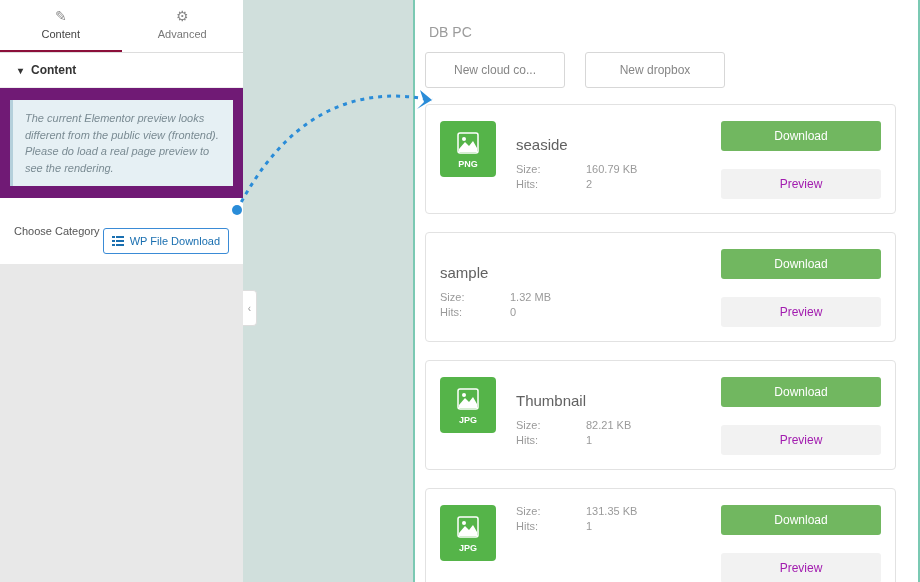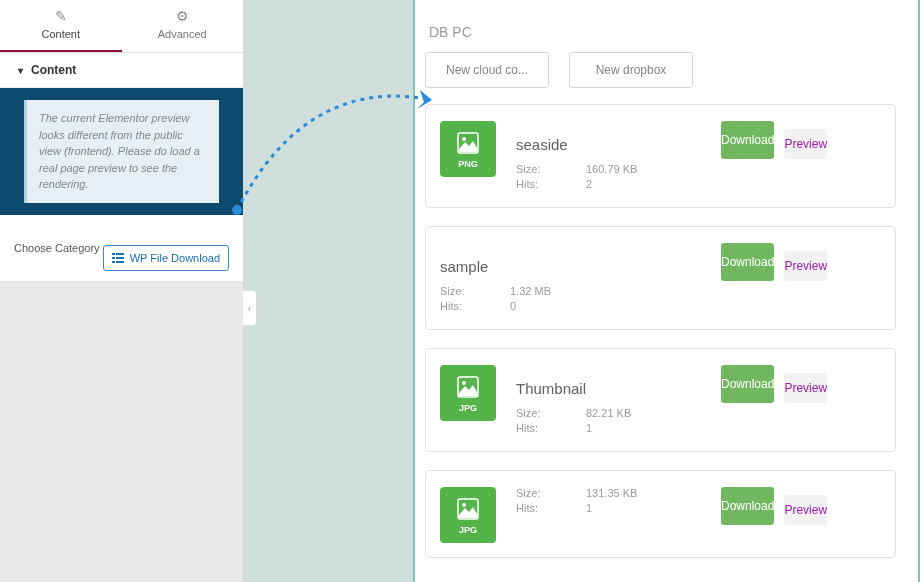--- a/index.html
+++ b/index.html
@@ -4,44 +4,44 @@
 <style>
   * { box-sizing: border-box; margin: 0; padding: 0; font-family: Arial, sans-serif; }
   body { width: 920px; height: 582px; background: #d0dfdc; display: flex; overflow: hidden; }
   .sidebar { width: 243px; background: #e8e8e8; display: flex; flex-direction: column; }
   .tabs { display: flex; background: #fff; border-bottom: 1px solid #ddd; }
   .tab { flex: 1; text-align: center; padding: 8px 0 10px; font-size: 11px; color: #777; cursor: pointer; display: flex; flex-direction: column; align-items: center; gap: 4px; }
   .tab.active { color: #444; border-bottom: 2px solid #8b0f3a; }
   .tab-icon { font-size: 14px; color: #888; }
   .section-header { background: #fff; padding: 10px 18px; font-size: 12px; font-weight: bold; color: #333; border-bottom: 1px solid #eee; display:flex; align-items:center; gap:8px;}
   .chev { font-size: 10px; }
-  .notice-wrap { background:#0c4a6e; padding:12px 24px; }
+  .notice-wrap { background:#701a75; padding:12px 10px; }
   .notice { background: #e6f0f4; border-left: 3px solid #b5d0db; padding: 10px 12px; font-size: 11px; font-style: italic; color: #7a8b93; line-height: 1.5; }
   .field-row { background:#fff; padding: 10px 14px; display:flex; align-items:center; font-size:11px; color:#555; }
   .field-label { width: 115px; }
   .wp-btn { border:1px solid #3a8bd6; color:#1a6fb0; background:#fff; border-radius:3px; padding:6px 8px; font-size:11px; display:flex; align-items:center; gap:6px; cursor:pointer; white-space:nowrap;margin-top:20px; }
   .wp-btn-icon { display:inline-flex; }
   .text-input { border:1px solid #d8d8d8; border-radius:3px; padding:5px 8px; font-size:11px; color:#666; width:90px; }
   .middle-gap { width: 170px; position: relative; }
   .collapse-tab { position:absolute; left:0; top:290px; width:14px; height:36px; background:#fff; border:1px solid #ddd; border-left:none; border-radius:0 4px 4px 0; display:flex; align-items:center; justify-content:center; font-size:10px; color:#999; cursor:pointer;}
   .preview { flex:1; background:#fff; border-left:2px solid #7bc9b3; border-right:2px solid #7bc9b3; padding:10px 22px 0 10px; position:relative; overflow:hidden;}
   .pv-title { color:#9b9b9b; font-size:14px; margin:14px 0 12px 4px;}
   .btn-row { display:flex; gap:20px; margin-bottom:16px;}
-  .flat-btn { border:1px solid #d7d7d7; background:#fff; color:#868686; font-size:12px; padding:10px 18px; width:124px; text-align:center; border-radius:3px; cursor:pointer; white-space:nowrap; overflow:hidden; text-overflow:ellipsis;}
+  .flat-btn { border:1px solid #d7d7d7; background:#fff; color:#868686; font-size:12px; padding:10px 18px; width:140px; text-align:center; border-radius:3px; cursor:pointer; white-space:nowrap; overflow:hidden; text-overflow:ellipsis;}
   .card { border:1px solid #e2e2e2; border-radius:4px; padding:16px 14px 14px 14px; margin-bottom:18px; display:flex; align-items:flex-start; gap:20px;}
   .thumb { width:56px; height:56px; border-radius:4px; display:flex; flex-direction:column; align-items:center; justify-content:center; color:#fff; font-size:9px; font-weight:bold;}
   .t-green { background:#55b449;}
   .t-red { background:#b8292f;}
   .thumb svg { margin-bottom:3px;}
   .card-info { flex:1; }
   .card-title { color:#616161; font-size:15px; margin-bottom:10px;margin-top:15px;}
   .meta-row { display:flex; font-size:11px; color:#9a9a9a; margin-bottom:3px;}
   .meta-label { width:70px;}
   .meta-val { color:#9a9a9a;}
-  .card-actions { width:160px; display:flex; flex-direction:row; gap:10px;}
+  .card-actions { width:160px; display:flex; flex-direction:column; gap:10px;}
   .dl-btn { background:#71b760; color:#fff; border:none; border-radius:3px; padding:8px 0; font-size:12px; cursor:pointer;}
   .pv-btn { background:#f2f2f2; color:#a21caf; border:none; border-radius:3px; padding:8px 0; font-size:12px; cursor:pointer;margin-top:8px;}
   .arrow-svg { position:absolute; left:227px; top:65px; width:215px; height:155px; pointer-events:none; z-index:5;}
 </style>
 </head>
 <body>
 
 <div class="sidebar">
   <div class="tabs">
     <div class="tab active">

